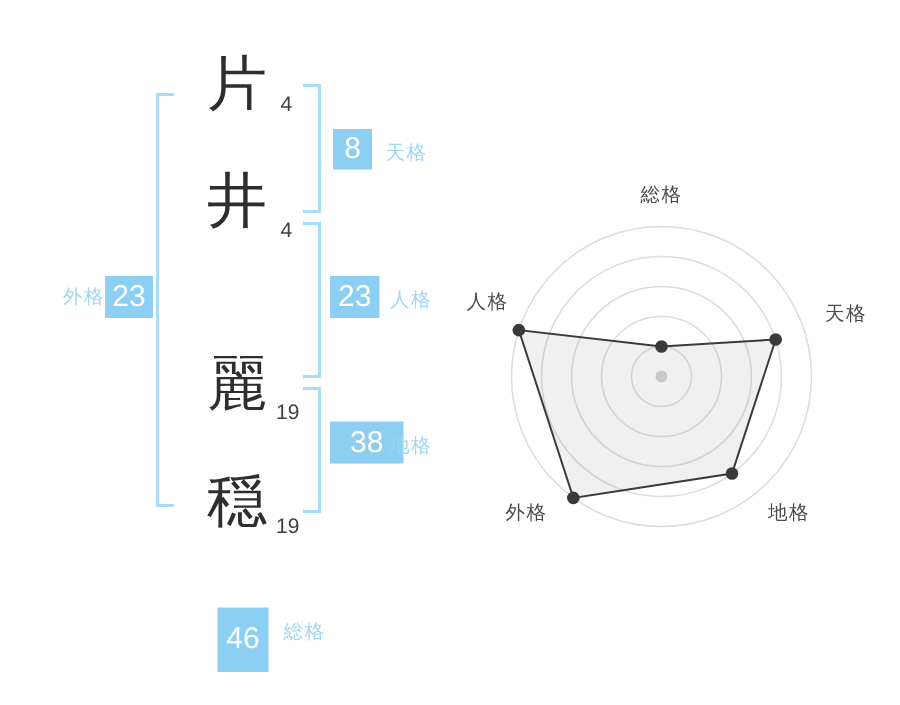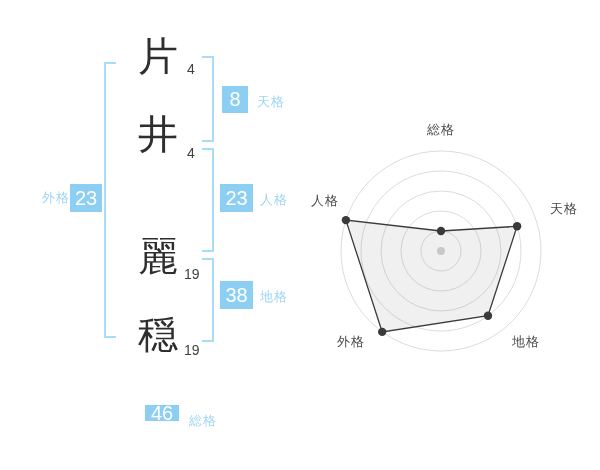--- a/index.html
+++ b/index.html
@@ -96,24 +96,24 @@
   <div class="bracket bracket-right br-tenkaku"></div>
   <div class="bracket bracket-right br-jinkaku"></div>
   <div class="bracket bracket-right br-chikaku"></div>
 
   <div class="badge" style="left:222px; top:86px; width:26px; height:27px;">8</div>
   <div class="cat-label" style="left:257px; top:93px;">天格</div>
 
   <div class="badge" style="left:220px; top:184px; width:33px; height:28px;">23</div>
   <div class="cat-label" style="left:260px; top:191px;">人格</div>
 
-  <div class="badge" style="left:220px; top:281px; width:33px; height:28px;">38</div>
+  <div class="badge" style="left:220px; top:281px; width:49px; height:28px;">38</div>
   <div class="cat-label" style="left:260px; top:288px;">地格</div>
 
-  <div class="badge" style="left:145px; top:405px; width:34px; height:16px;">46</div>
+  <div class="badge" style="left:145px; top:405px; width:34px; height:43px;">46</div>
   <div class="cat-label" style="left:189px; top:412px;">総格</div>
 
   <svg class="radar-svg" id="radar-svg" width="290" height="260">
       <circle cx="136" cy="141" r="20.0" class="ring"></circle>
       <circle cx="136" cy="141" r="40.0" class="ring"></circle>
       <circle cx="136" cy="141" r="60.0" class="ring"></circle>
       <circle cx="136" cy="141" r="80.0" class="ring"></circle>
       <circle cx="136" cy="141" r="100.0" class="ring"></circle>
       <polygon points="136.0,121.0 212.1,116.3 183.0,205.7 77.2,221.9 40.9,110.1" class="data-poly"></polygon>
       <circle cx="136" cy="141" r="4" class="center-dot"></circle>

